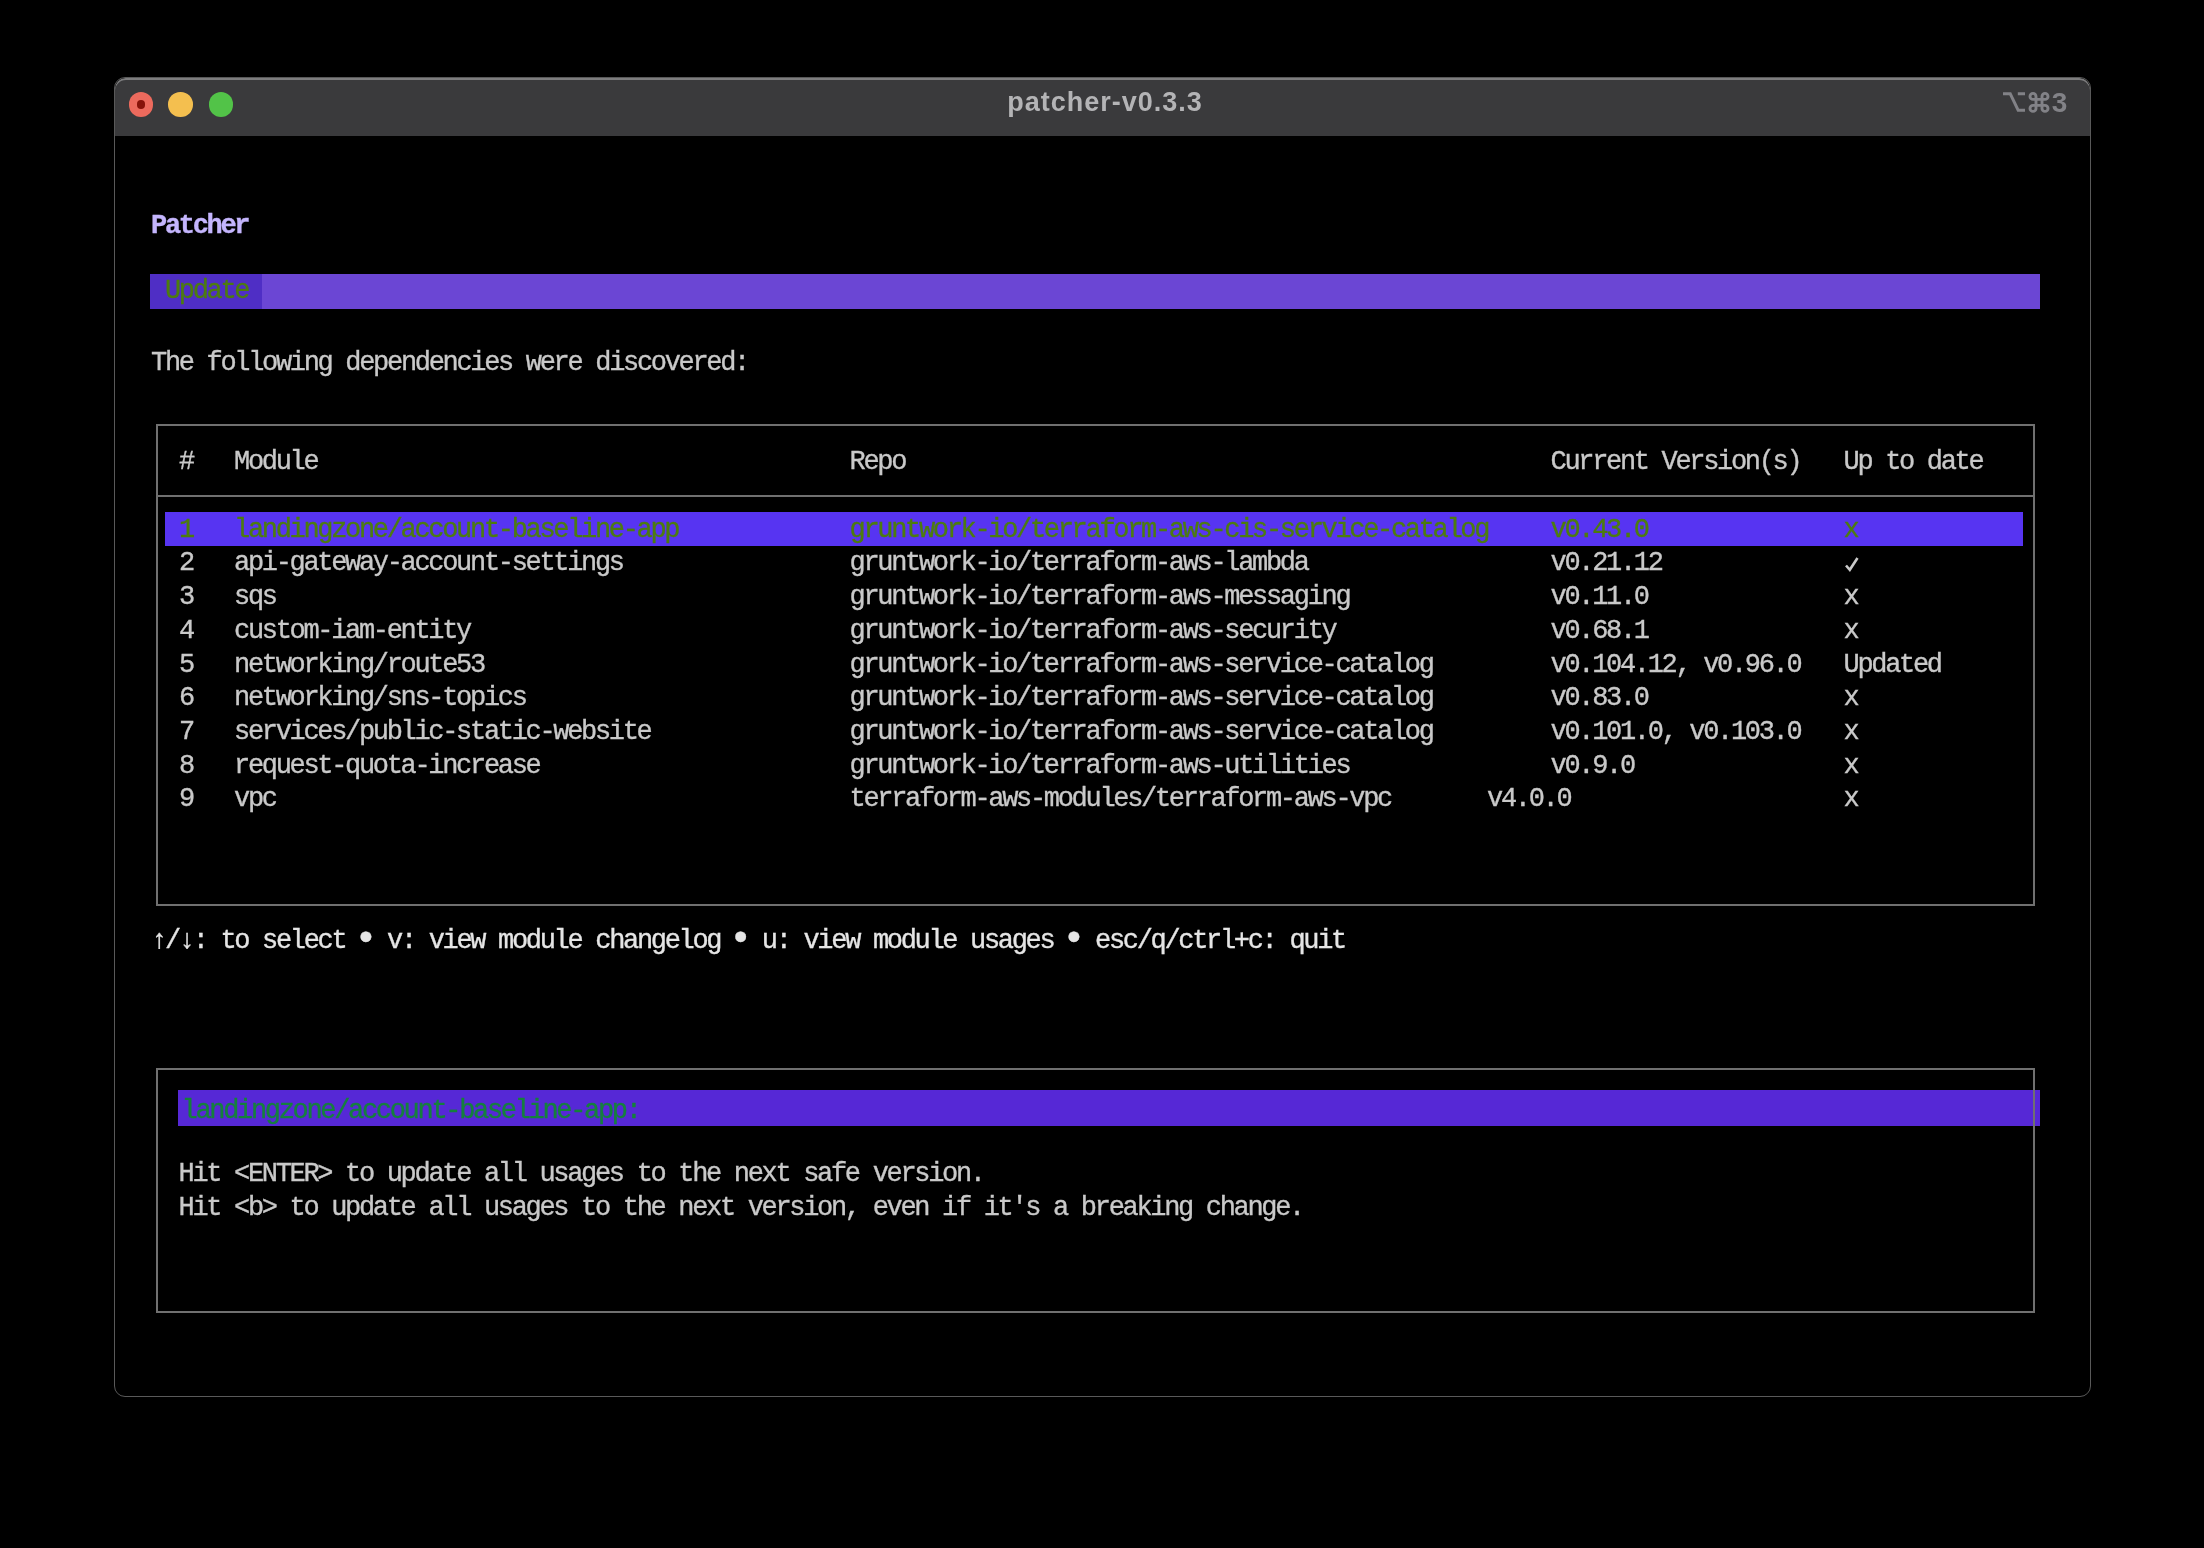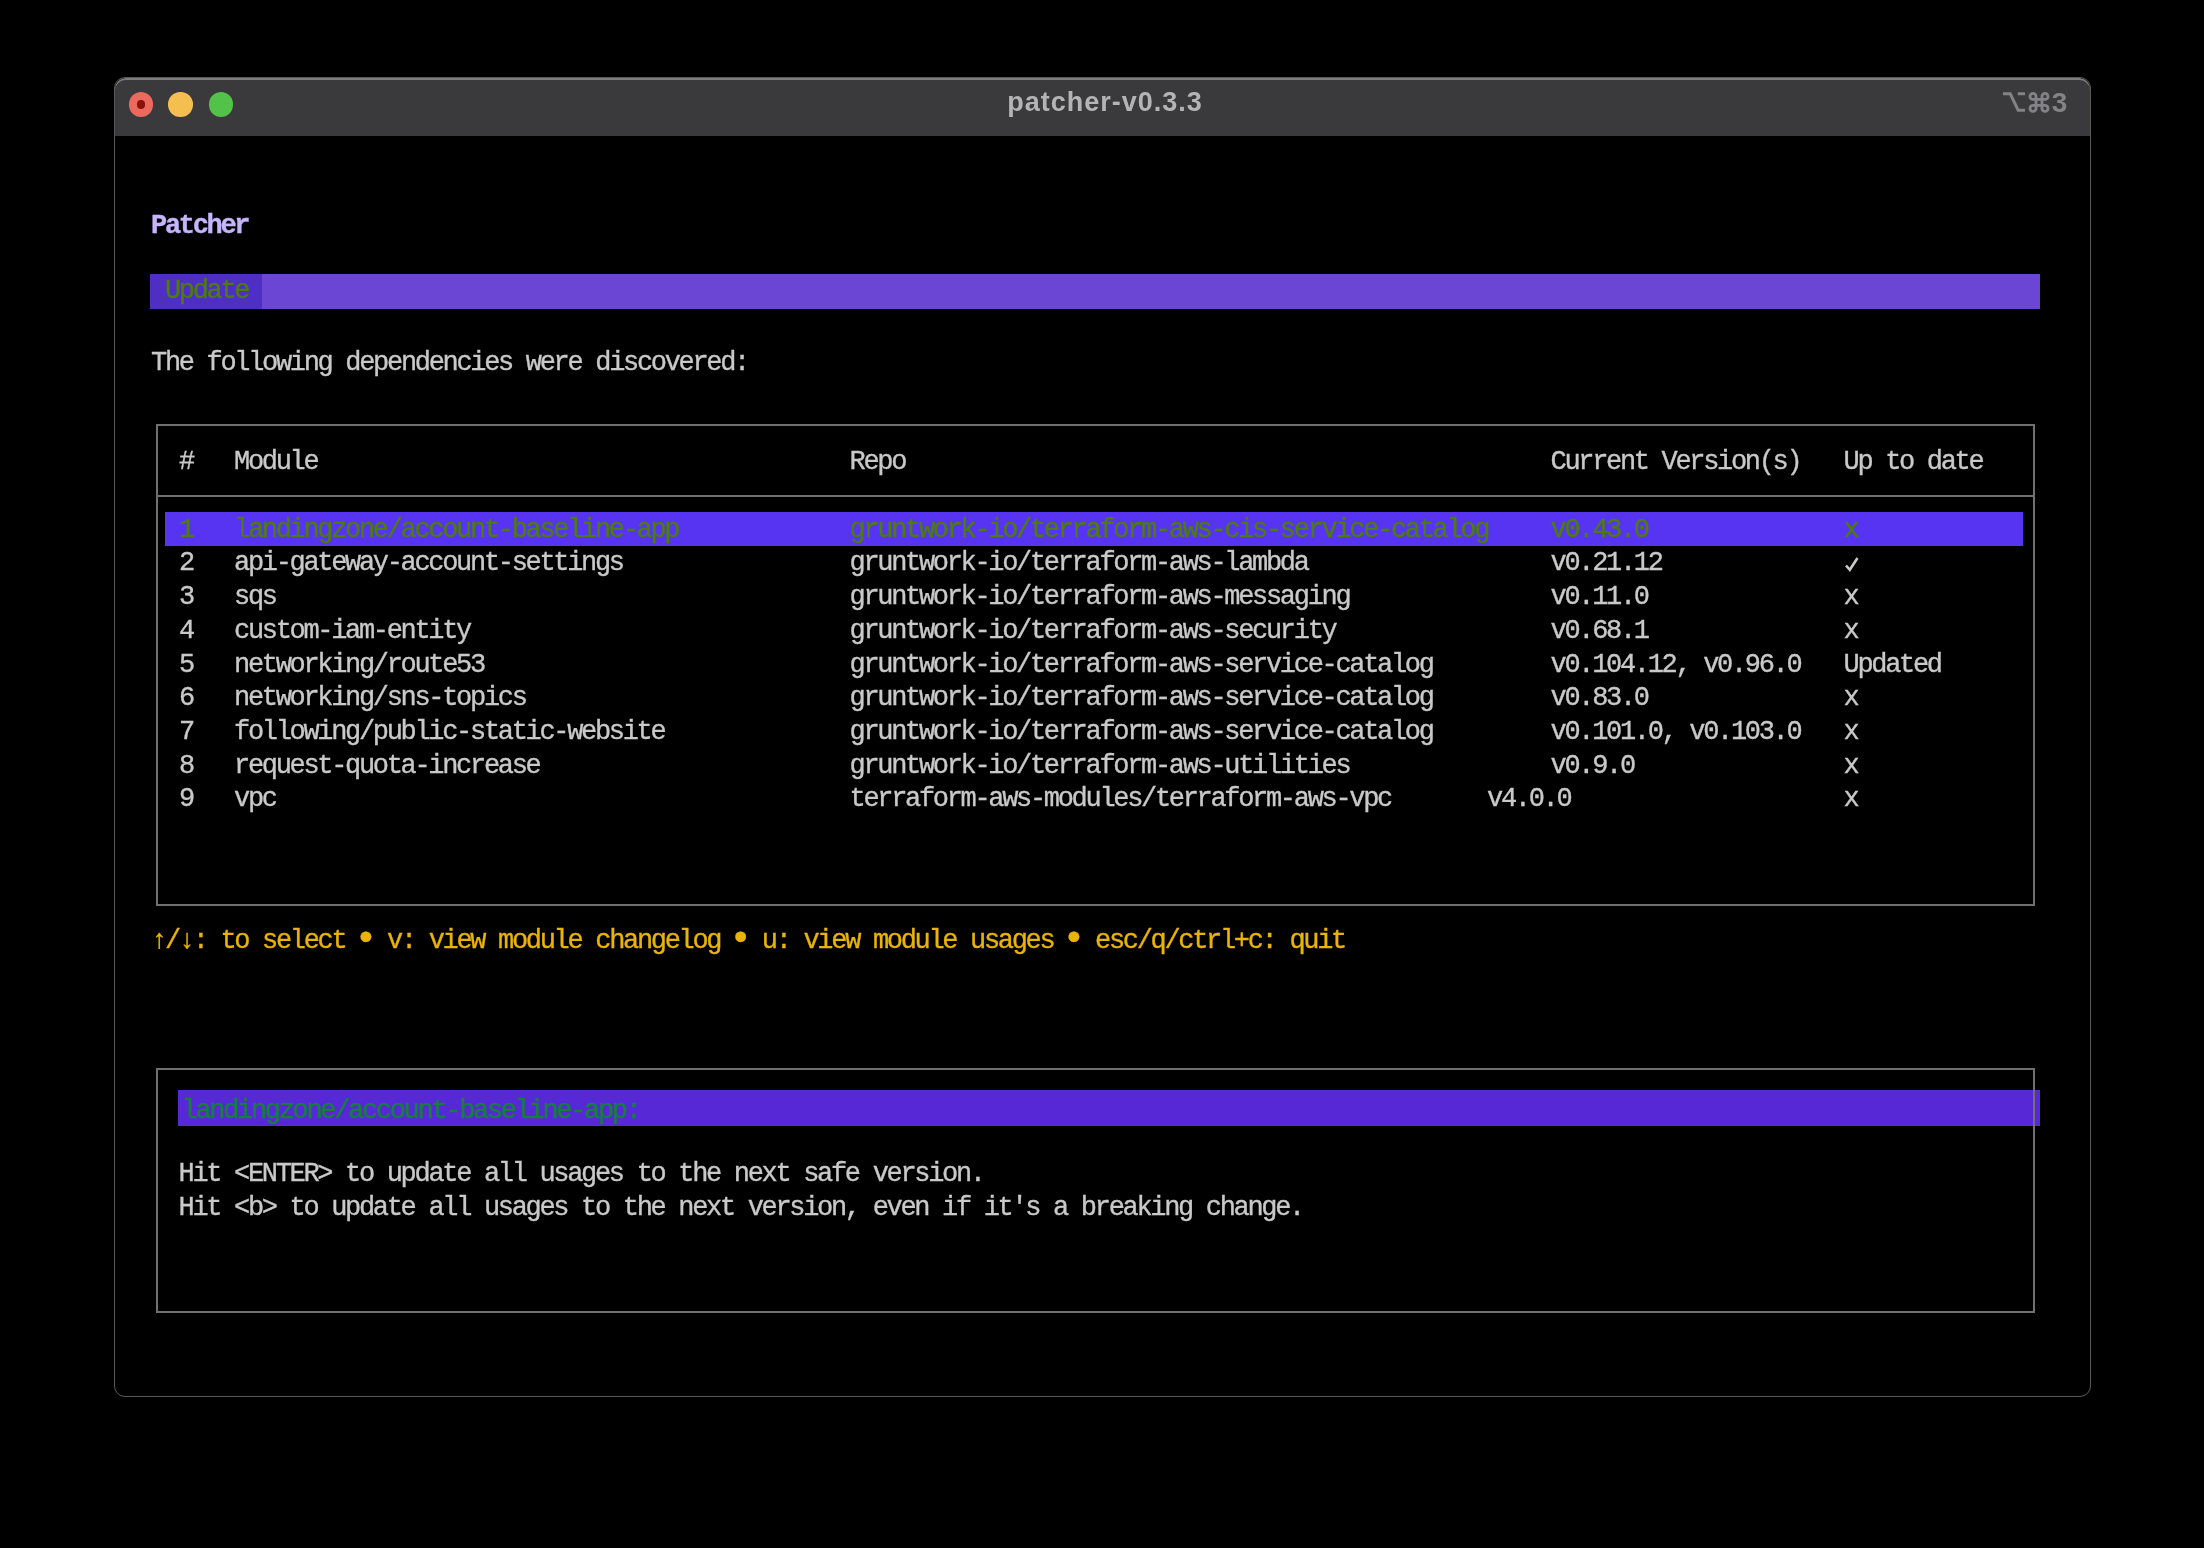--- a/index.html
+++ b/index.html
@@ -12,21 +12,21 @@
   .tl.r::after{content:"";position:absolute;left:7.95px;top:7.95px;width:8.6px;height:8.6px;border-radius:50%;background:#87130a}
   .tl.y{left:53.7px;background:#f4bf4f}
   .tl.g{left:94.1px;background:#52c348}
   .title{position:absolute;left:3px;top:-4.4px;width:100%;height:57.5px;line-height:57.5px;text-align:center;
          font-family:"Liberation Sans",sans-serif;font-weight:bold;font-size:27px;letter-spacing:1px;color:#b4b4b6}
   .keys{position:absolute;left:1886.5px;top:10.5px}
 
   .mono{position:absolute;font-family:"Liberation Mono",monospace;font-size:27px;letter-spacing:-2.32px;-webkit-text-stroke:0.35px currentColor;
         line-height:33.8px;height:33.8px;white-space:pre;color:#c9c9c9}
   .bar{position:absolute;background:#6b46d4}
-  .dim{color:#eab308}
+  .dim{color:#e5e5e5}
   .yel{color:#4d7c0f}
   .box{position:absolute;border:2px solid #707070;box-sizing:border-box}
   .blt{display:inline-block;width:13.885px;font-size:39px;letter-spacing:0;vertical-align:top;line-height:33.8px;position:relative;left:-5px;top:-1px}
 </style>
 </head>
 <body>
 <div class="win">
   <div class="titlebar">
     <div class="tl r"></div>
       <div class="tl y"></div>
@@ -96,21 +96,21 @@
 <div class="mono" style="left:1550.5px;top:648.5px">v0.104.12, v0.96.0</div>
 <div class="mono" style="left:1843.5px;top:648.5px">Updated</div>
 
 <div class="mono" style="left:179px;top:682.2px">6</div>
 <div class="mono" style="left:234px;top:682.2px">networking/sns-topics</div>
 <div class="mono" style="left:849.5px;top:682.2px">gruntwork-io/terraform-aws-service-catalog</div>
 <div class="mono" style="left:1550.5px;top:682.2px">v0.83.0</div>
 <div class="mono" style="left:1843.5px;top:682.2px">x</div>
 
 <div class="mono" style="left:179px;top:715.9px">7</div>
-<div class="mono" style="left:234px;top:715.9px">following/public-static-website</div>
+<div class="mono" style="left:234px;top:715.9px">services/public-static-website</div>
 <div class="mono" style="left:849.5px;top:715.9px">gruntwork-io/terraform-aws-service-catalog</div>
 <div class="mono" style="left:1550.5px;top:715.9px">v0.101.0, v0.103.0</div>
 <div class="mono" style="left:1843.5px;top:715.9px">x</div>
 
 <div class="mono" style="left:179px;top:749.6px">8</div>
 <div class="mono" style="left:234px;top:749.6px">request-quota-increase</div>
 <div class="mono" style="left:849.5px;top:749.6px">gruntwork-io/terraform-aws-utilities</div>
 <div class="mono" style="left:1550.5px;top:749.6px">v0.9.0</div>
 <div class="mono" style="left:1843.5px;top:749.6px">x</div>
 

